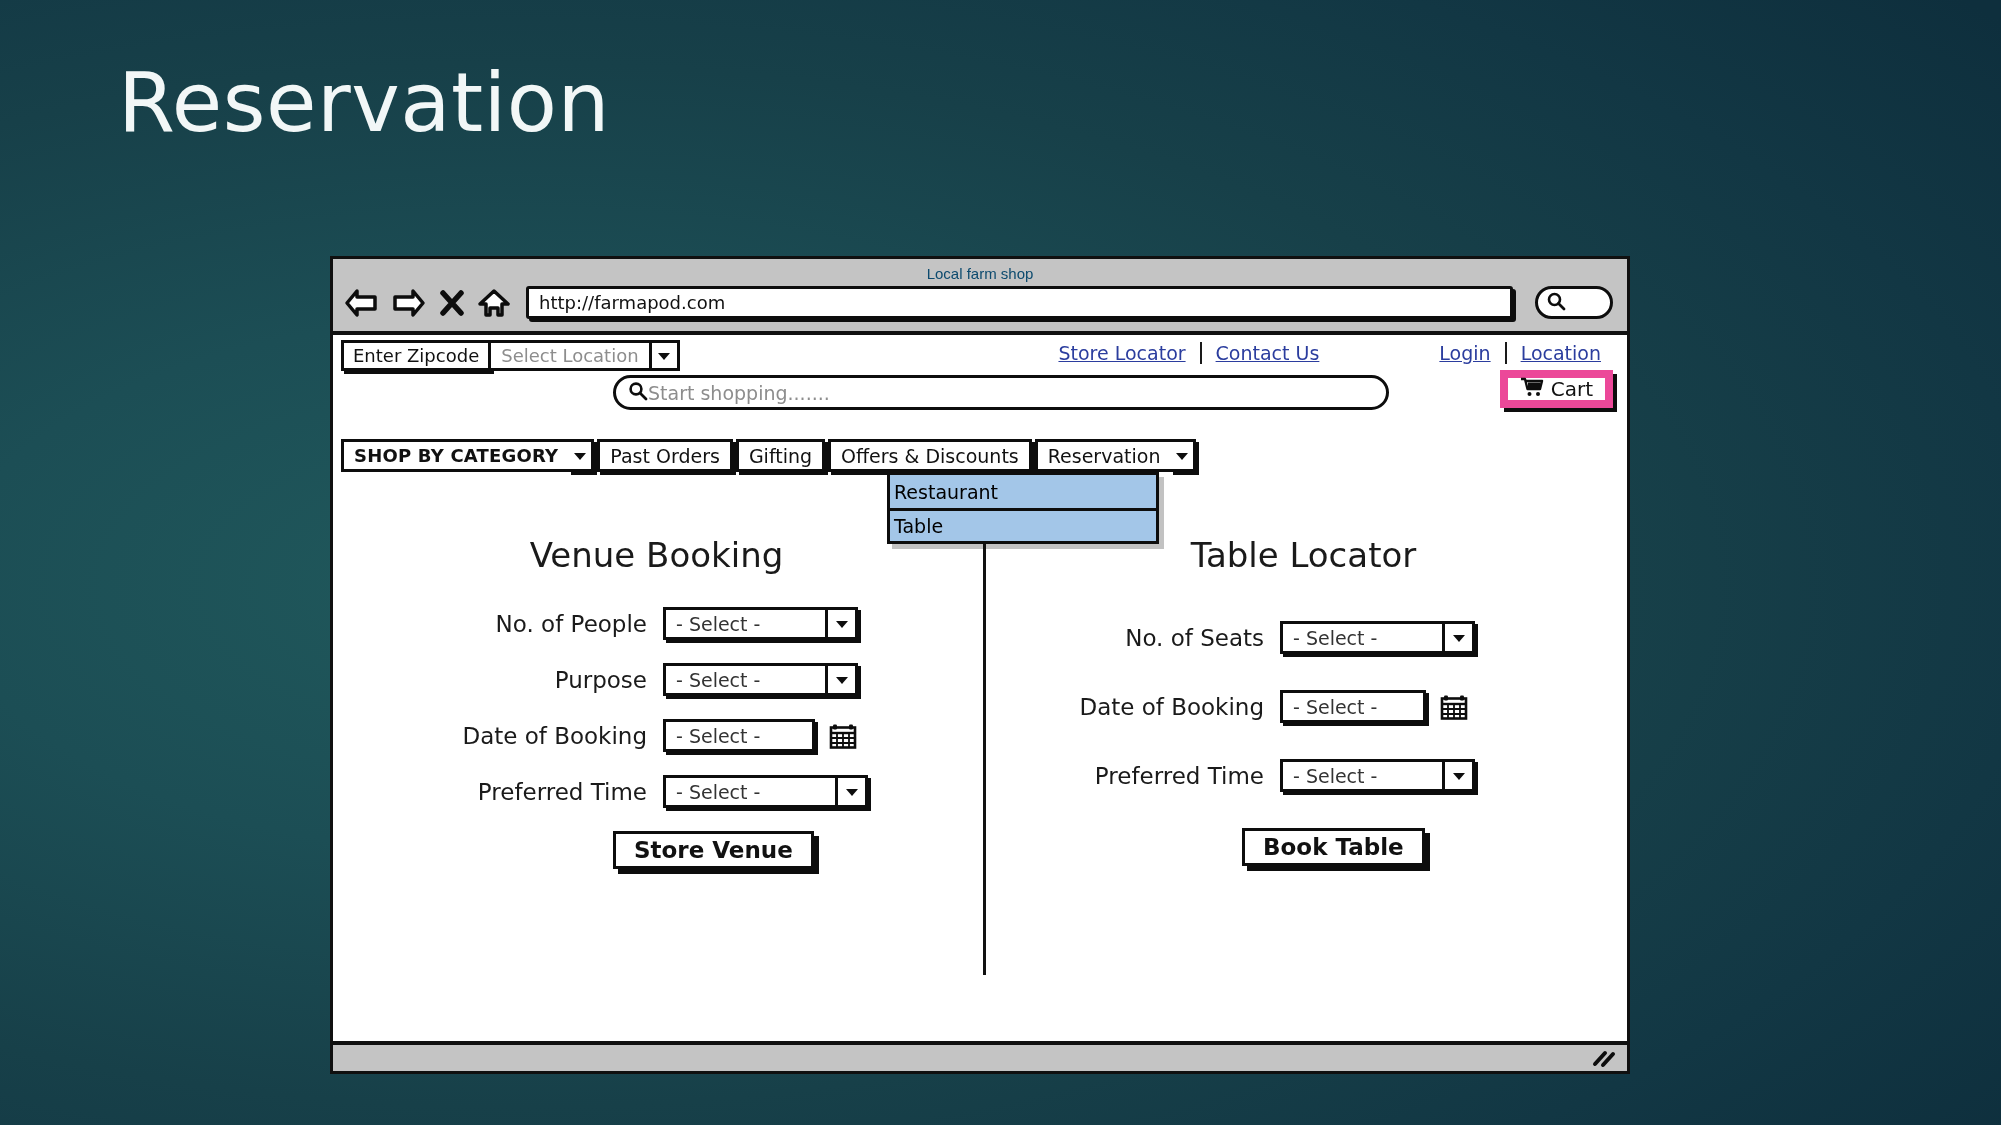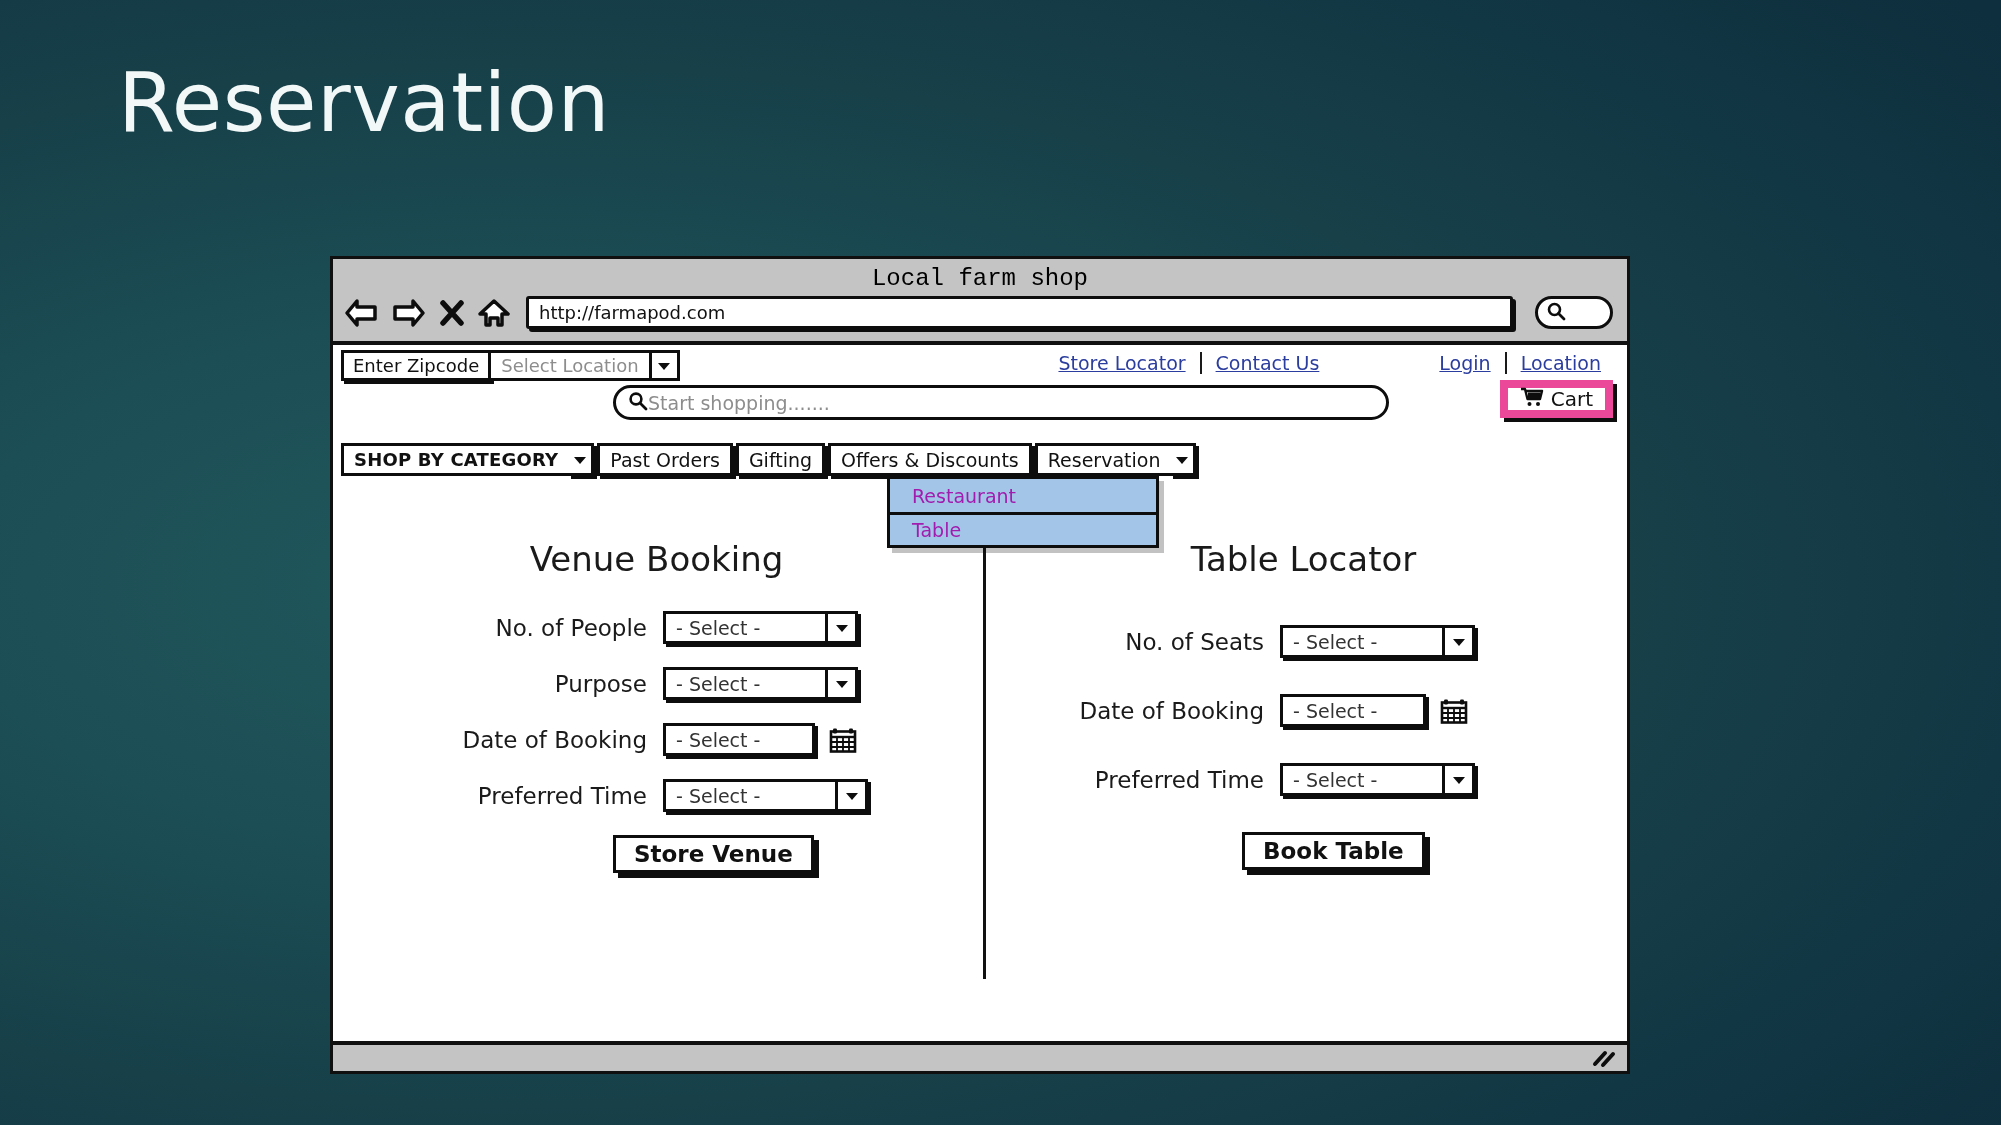--- a/index.html
+++ b/index.html
@@ -45,24 +45,24 @@
 
   
   .chrome {
     background: #c4c4c4;
     border-bottom: 4px solid #101010;
     padding: 0;
     flex: 0 0 auto;
   }
   .chrome-title {
     text-align: center;
-    font-size: 24px;
-    color: #000000;
+    font-size: 15px;
+    color: #0c4a6e;
     padding: 6px 0 2px 0;
-    font-family: Liberation Mono, monospace;
+    font-family: Liberation Sans, sans-serif;
   }
   .chrome-bar {
     display: flex;
     align-items: center;
     padding: 2px 14px 12px 11px;
     gap: 0;
   }
   .nav-icons { display: flex; align-items: center; gap: 14px; margin-right: 16px; }
   .nav-icons svg { display: block; }
 
@@ -195,21 +195,21 @@
     box-shadow: 4px 4px 0 #0d0d0d;
     font-size: 20px;
     color: #111;
     font-family: "DejaVu Sans", sans-serif;
   }
 
   
   .nav-row {
     position: relative;
     height: 36px;
-    margin-top: 12px;
+    margin-top: 18px;
     padding-left: 8px;
   }
   .tabs { display: flex; align-items: stretch; height: 33px; }
   .tab {
     border: 3px solid #0d0d0d;
     background: #fff;
     display: flex; align-items: center;
     padding: 0 10px;
     font-size: 19px;
     color: #111;
@@ -238,23 +238,23 @@
     top: 33px;
     width: 272px;
     border: 3px solid #0d0d0d;
     background: #a3c6e8;
     box-shadow: 5px 5px 0 rgba(13,13,13,0.25);
     z-index: 30;
   }
   .dropdown .item {
     height: 33px;
     display: flex; align-items: center;
-    padding-left: 22px;
+    padding-left: 4px;
     font-size: 19px;
-    color: #a21caf;
+    color: #000000;
     background: #a3c6e8;
     font-family: "DejaVu Sans", sans-serif;
   }
   .dropdown .item + .item { border-top: 3px solid #0d0d0d; }
 
   
   .booking-area {
     position: relative;
     margin-top: 54px;
     height: 470px;

